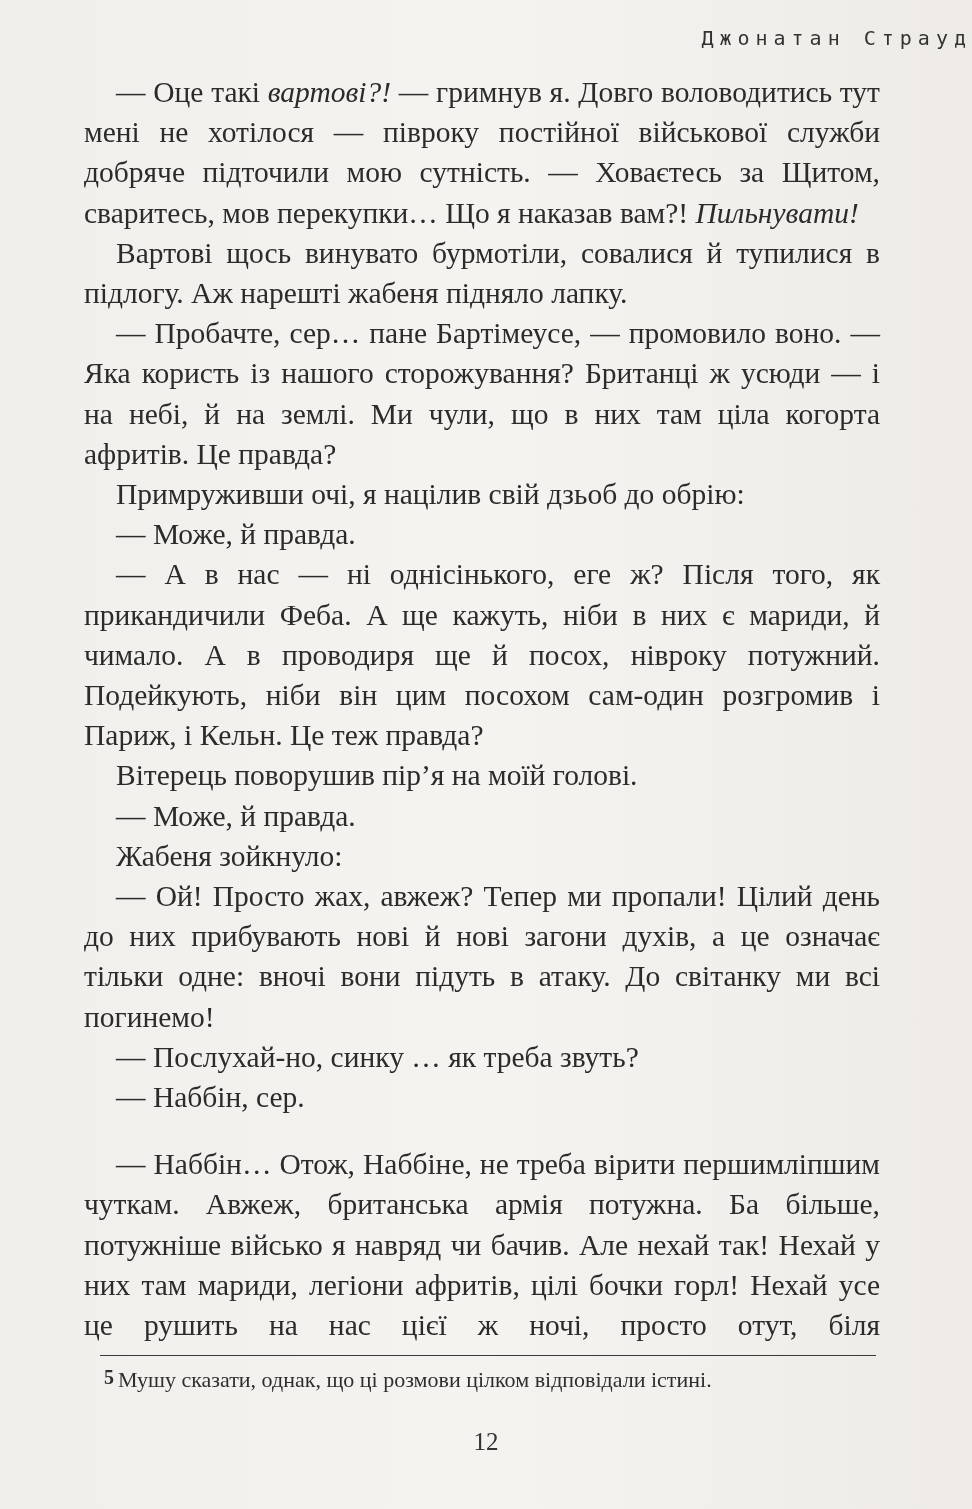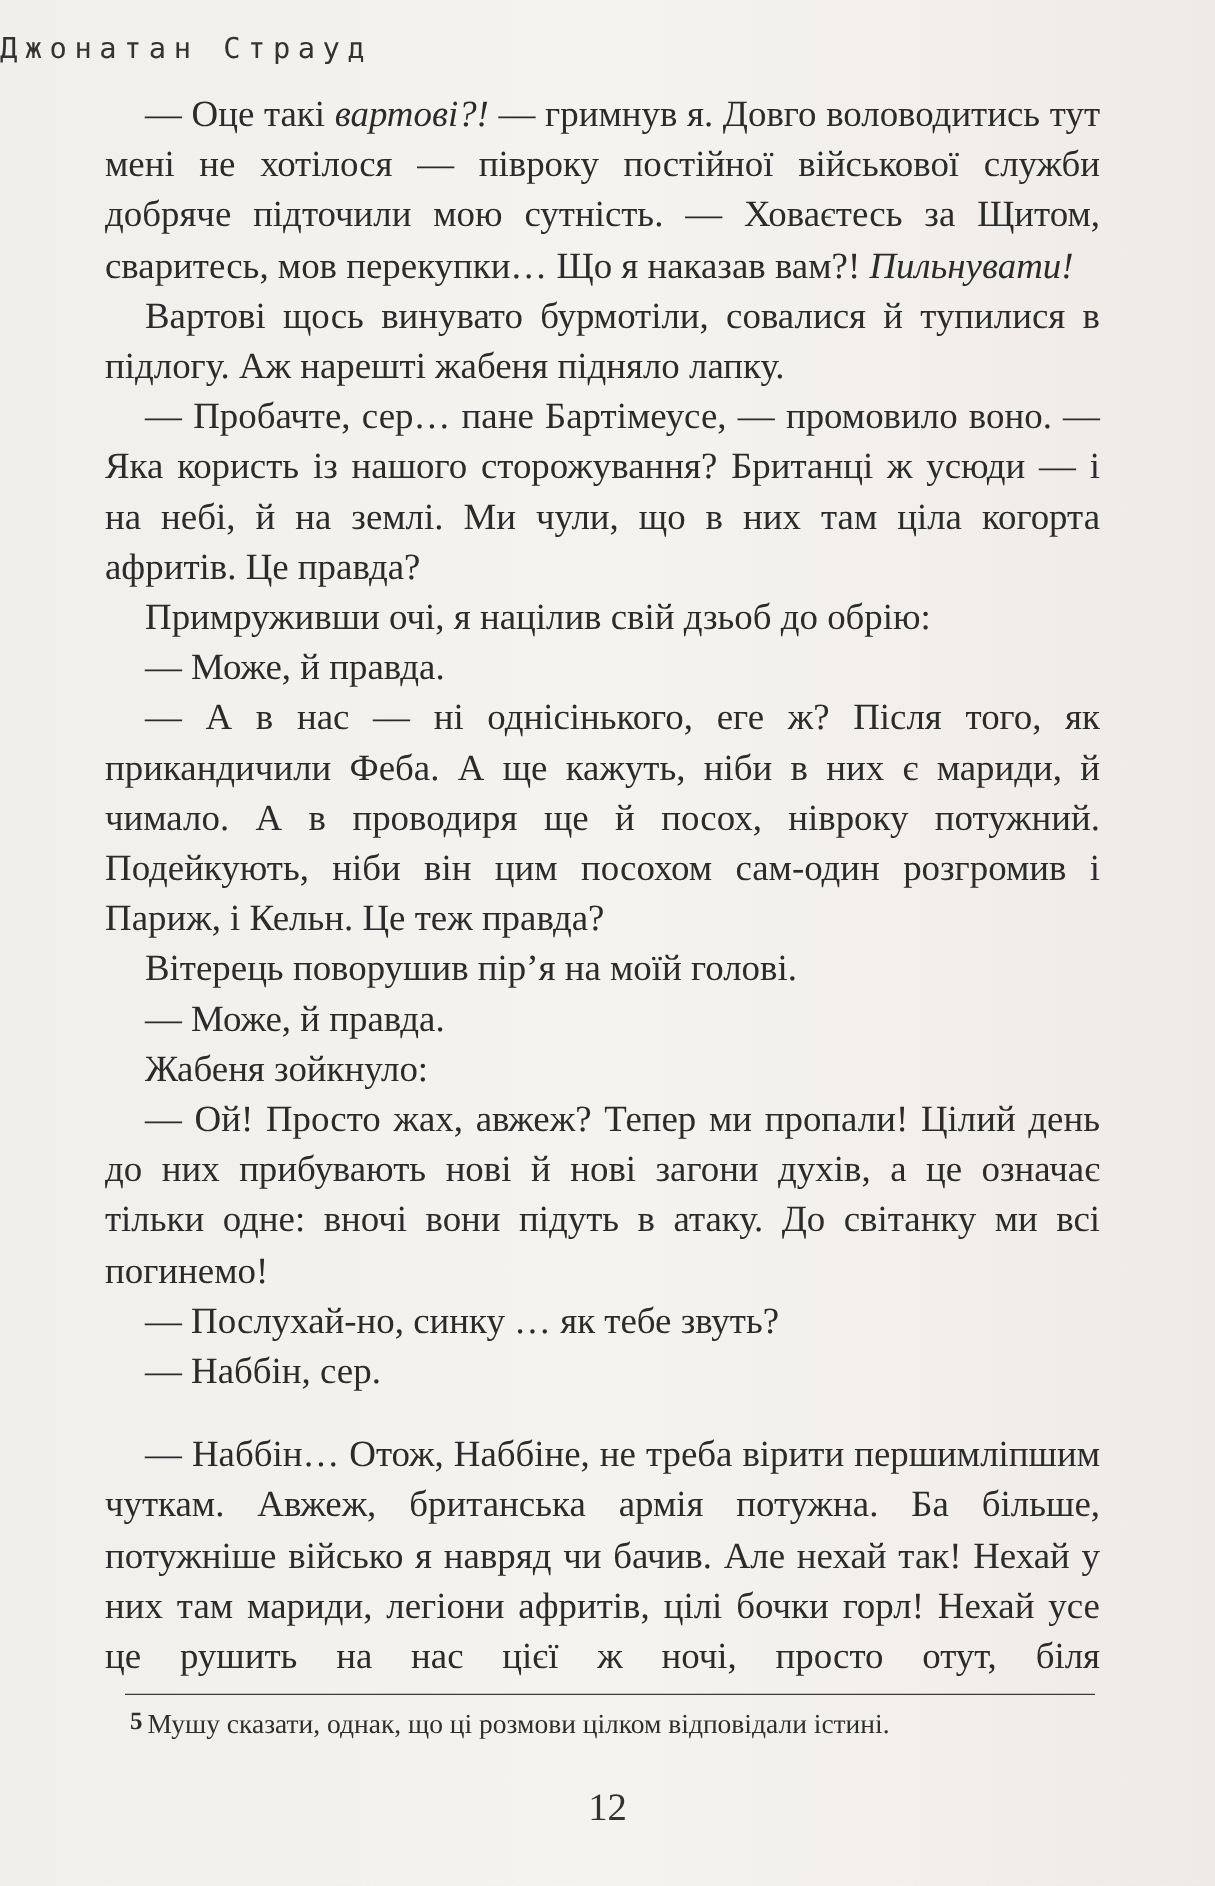--- a/index.html
+++ b/index.html
@@ -14,23 +14,23 @@
     }
     .page {
       position: absolute;
       left: 0; top: 0; width: 972px; height: 1509px;
       background: linear-gradient(90deg, #f1efec 0%, #f5f3f0 50%, #eeebe7 100%);
     }
     .running-head {
       position: absolute;
       top: 26px;
       left: 0; width: 972px;
-      text-align: left;
+      text-align: right;
       font-family: "DejaVu Sans Mono", "Liberation Mono", monospace;
-      font-size: 23px;
+      font-size: 20px;
       letter-spacing: 6px;
       color: #333;
     }
     .body-text {
       position: absolute;
       left: 84px;
       top: 72px;
       width: 796px;
       font-family: "Liberation Serif", "DejaVu Serif", serif;
       font-size: 29.5px;
@@ -64,42 +64,42 @@
       line-height: 30px;
       color: #2e2e2e;
     }
     .footnote .fn-num { font-weight: bold; font-size: 20px; vertical-align: 3px; margin-right: 4px; }
     .page-number {
       position: absolute;
       top: 1428px;
       left: 0; width: 972px;
       text-align: center;
       font-family: "Liberation Serif", "DejaVu Serif", serif;
-      font-size: 31px;
+      font-size: 25px;
       color: #333;
     }
   </style>
 </head>
 <body>
 
 <div class="page">
   <div class="running-head">Джонатан Страуд</div>
 
   <div class="body-text">
     <p><span>— Оце такі </span><em>вартові?!</em><span> — гримнув я. Довго воловодитись тут мені не хотілося — півроку постійної військової служби добряче підточили мою сутність. — Ховаєтесь за Щитом, сваритесь, мов перекупки… Що я наказав вам?! </span><em>Пильнувати!</em></p>
     <p>Вартові щось винувато бурмотіли, совалися й тупилися в підлогу. Аж нарешті жабеня підняло лапку.</p>
     <p>— Пробачте, сер… пане Бартімеусе, — промовило воно. — Яка користь із нашого сторожування? Британці ж усюди — і на небі, й на землі. Ми чули, що в них там ціла когорта афритів. Це правда?</p>
     <p>Примруживши очі, я націлив свій дзьоб до обрію:</p>
     <p>— Може, й правда.</p>
     <p>— А в нас — ні однісінького, еге ж? Після того, як прикандичили Феба.  А ще кажуть, ніби в них є мариди, й чимало. А в проводиря ще й посох, нівроку потужний. Подейкують, ніби він цим посохом сам-один розгромив і Париж, і Кельн. Це теж правда?</p>
     <p>Вітерець поворушив пір’я на моїй голові.</p>
     <p>— Може, й правда.</p>
     <p>Жабеня зойкнуло:</p>
     <p>— Ой! Просто жах, авжеж? Тепер ми пропали! Цілий день до них прибувають нові й нові загони духів, а це означає тільки одне: вночі вони підуть в атаку. До світанку ми всі погинемо!</p>
-    <p>— Послухай-но, синку … як тебе звуть?</p>
+    <p>— Послухай-но, синку … як треба звуть?</p>
     <p>— Наббін, сер.</p>
     <p class="full">— Наббін… Отож, Наббіне, не треба вірити першимліпшим чуткам. Авжеж, британська армія потужна. Ба більше, потужніше військо я навряд чи бачив. Але нехай так! Нехай у них там мариди, легіони афритів, цілі бочки горл! Нехай усе це рушить на нас цієї ж ночі, просто отут, біля</p>
   </div>
 
   <div class="rule"></div>
 
   <div class="footnote">
     <span class="fn-num">5</span><span>Мушу сказати, однак, що ці розмови цілком відповідали істині.</span>
   </div>
 

